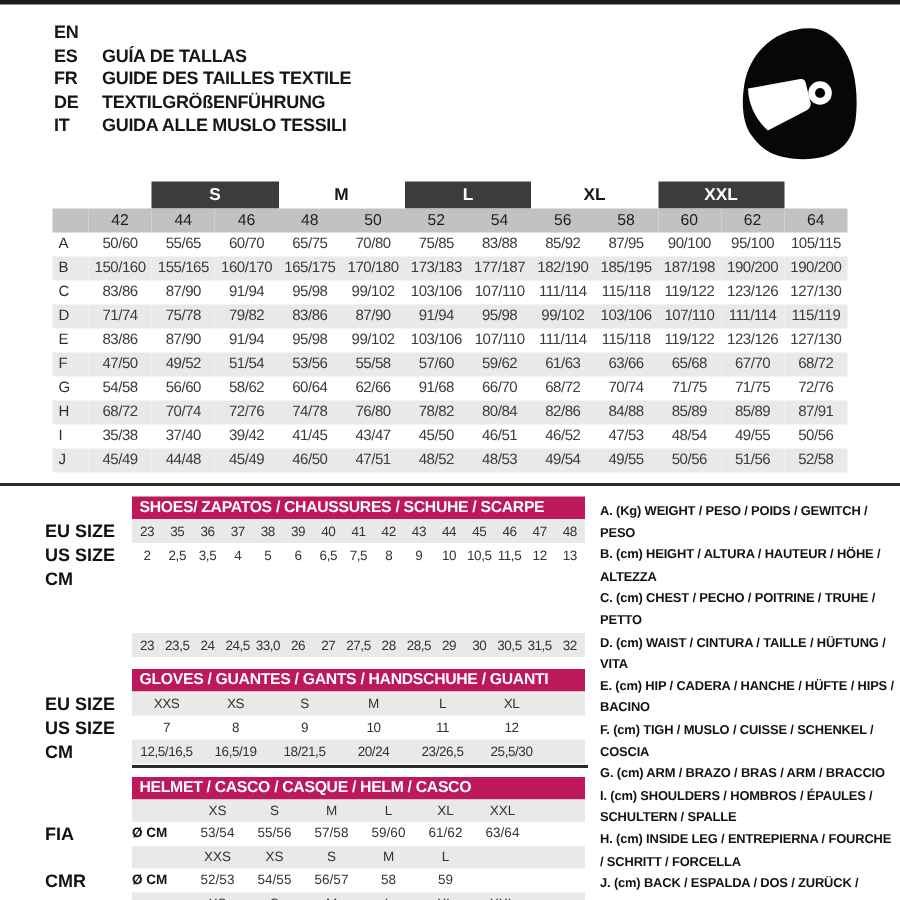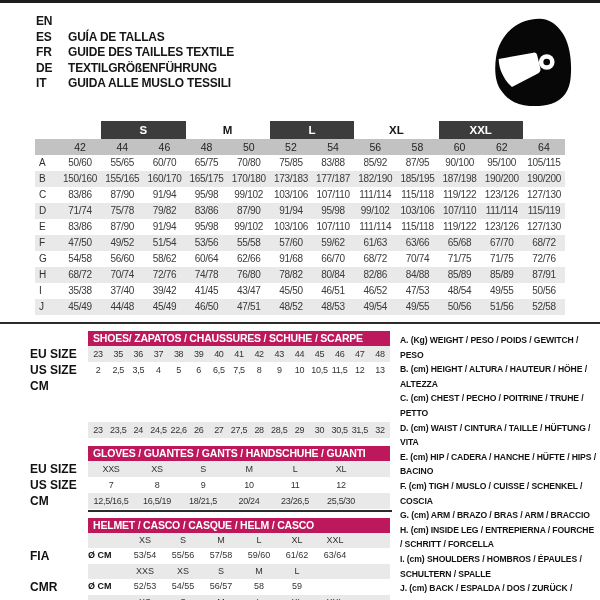--- a/index.html
+++ b/index.html
@@ -278,21 +278,21 @@
             <div class="st-cell">13</div>
           </div>
         </div>
         <div class="st-row">
           <div class="st-label">CM</div>
           <div class="st-vals shade" style="grid-template-columns: repeat(15, 1fr); margin-top: 44px;">
             <div class="st-cell">23</div>
             <div class="st-cell">23,5</div>
             <div class="st-cell">24</div>
             <div class="st-cell">24,5</div>
-            <div class="st-cell">22,6</div>
+            <div class="st-cell">33,0</div>
             <div class="st-cell">26</div>
             <div class="st-cell">27</div>
             <div class="st-cell">27,5</div>
             <div class="st-cell">28</div>
             <div class="st-cell">28,5</div>
             <div class="st-cell">29</div>
             <div class="st-cell">30</div>
             <div class="st-cell">30,5</div>
             <div class="st-cell">31,5</div>
             <div class="st-cell">32</div>
@@ -421,17 +421,17 @@
   </div>
 
   <div class="legend" id="legend">
       <div class="legend-item">A. (Kg) WEIGHT / PESO / POIDS / GEWITCH / PESO</div>
       <div class="legend-item">B. (cm) HEIGHT / ALTURA / HAUTEUR / HÖHE / ALTEZZA</div>
       <div class="legend-item">C. (cm) CHEST / PECHO / POITRINE / TRUHE / PETTO</div>
       <div class="legend-item">D. (cm) WAIST / CINTURA / TAILLE / HÜFTUNG / VITA</div>
       <div class="legend-item">E. (cm) HIP / CADERA / HANCHE / HÜFTE / HIPS / BACINO</div>
       <div class="legend-item">F. (cm) TIGH / MUSLO / CUISSE / SCHENKEL / COSCIA</div>
       <div class="legend-item">G. (cm) ARM / BRAZO / BRAS / ARM / BRACCIO</div>
+      <div class="legend-item">I. (cm) SHOULDERS / HOMBROS / ÉPAULES / SCHULTERN / SPALLE</div>
       <div class="legend-item">H. (cm) INSIDE LEG / ENTREPIERNA / FOURCHE / SCHRITT / FORCELLA</div>
-      <div class="legend-item">I. (cm) SHOULDERS / HOMBROS / ÉPAULES / SCHULTERN / SPALLE</div>
       <div class="legend-item">J. (cm) BACK / ESPALDA / DOS / ZURÜCK / INDIETRO</div>
     </div>
 </div>
 
 </body></html>

